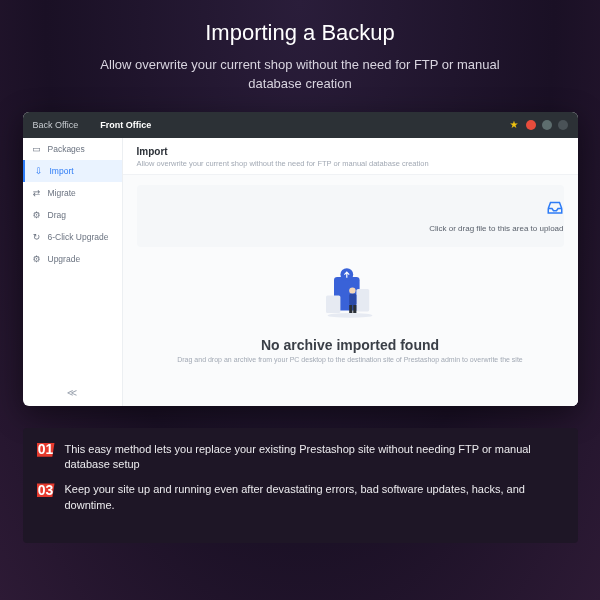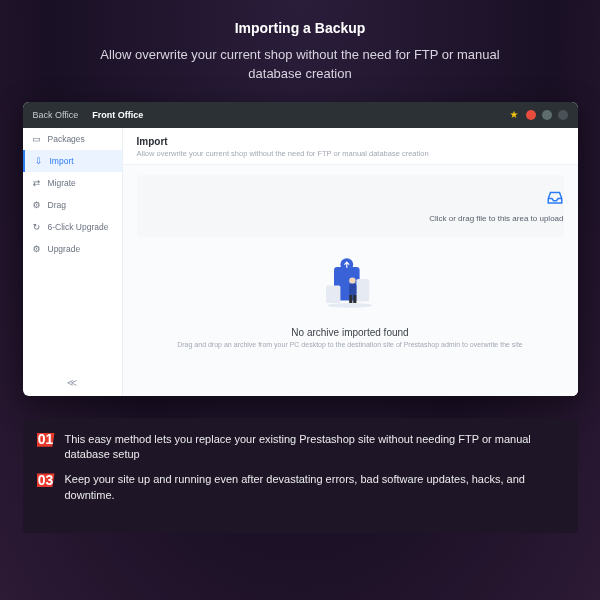--- a/index.html
+++ b/index.html
@@ -6,22 +6,22 @@
   body {
     width: 600px;
     height: 600px;
     background: radial-gradient(ellipse at center top, #2a1d3a 0%, #1a1025 60%, #2d1a35 100%);
     font-family: -apple-system, BlinkMacSystemFont, "Segoe UI", Arial, sans-serif;
     color: #fff;
     overflow: hidden;
   }
   .page-title {
     text-align: center;
-    font-size: 14px;
-    font-weight: 700;
+    font-size: 22px;
+    font-weight: 400;
     margin-top: 20px;
   }
   .page-subtitle {
     text-align: center;
     font-size: 13px;
     font-weight: 400;
     color: #d8d4df;
     margin: 10px auto 18px;
     max-width: 430px;
     line-height: 1.45;
@@ -35,20 +35,21 @@
     box-shadow: 0 8px 30px rgba(0,0,0,0.45);
   }
   .topbar {
     background: #2c3136;
     height: 26px;
     display: flex;
     align-items: center;
     padding: 0 10px;
     font-size: 9px;
     color: #c7cbd0;
+    gap: 8px;
   }
   .topbar .tab { margin-right: 14px; }
   .topbar .tab.active { color: #fff; font-weight: 700; }
   .topbar-right { margin-left: auto; display: flex; align-items: center; gap: 6px; }
   .dot { width: 10px; height: 10px; border-radius: 50%; display: inline-block; }
   .dot.star { background: none; color: #f1c40f; font-size: 10px; line-height: 10px; }
   .dot.red { background: #e74c3c; }
   .dot.green { background: #5d6d6e; }
   .dot.grey { background: #4a5257; }
   .app-body { display: flex; height: 268px; }
@@ -93,21 +94,21 @@
     color: #5a616c;
     font-size: 8px;
   }
   .upload-icon { color: #2e7cf6; font-size: 16px; margin-bottom: 5px; }
   .empty-illustration {
     text-align: center;
     padding-top: 18px;
     color: #6b7380;
   }
   .illus-svg { width: 80px; height: 60px; margin: 0 auto 8px; }
-  .empty-title { font-size: 10px; font-weight: 400; color: #3a3f47; }
+  .empty-title { font-size: 14px; font-weight: 700; color: #3a3f47; }
   .empty-sub { font-size: 7px; color: #a2a9b4; margin-top: 3px; padding: 0 20px; }
   .bullets {
     width: 555px;
     margin: 22px auto 0;
     background: #1e1626;
     border-radius: 4px;
     padding: 14px 14px;
   }
   .bullet {
     display: flex;

